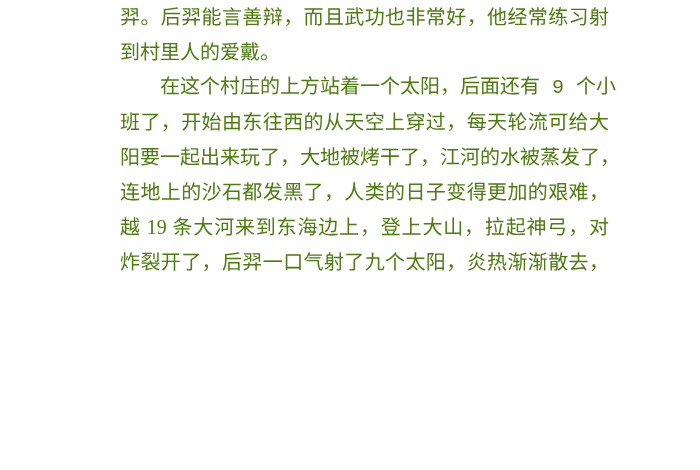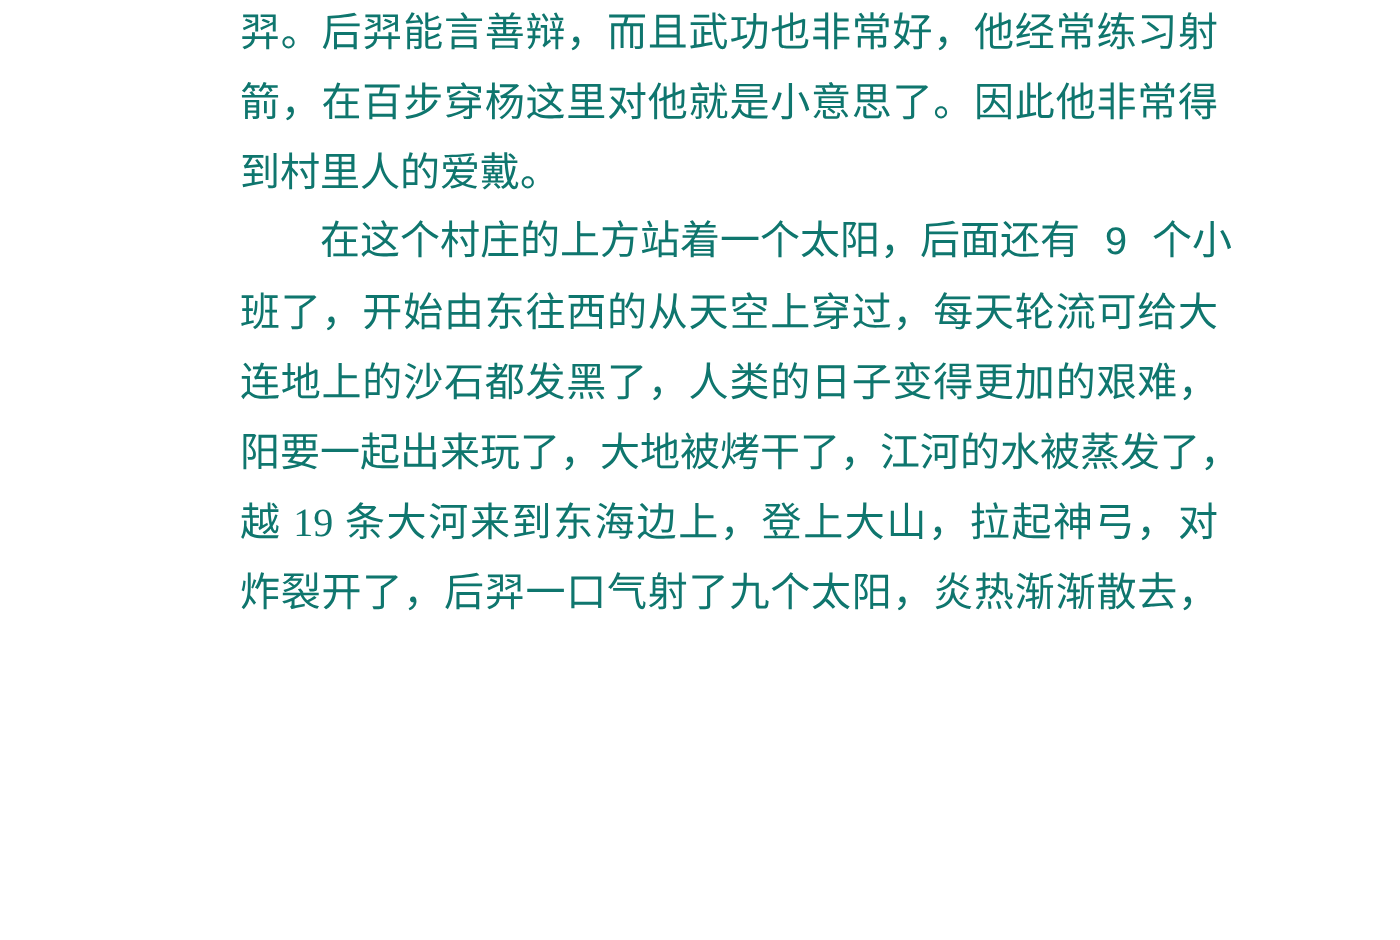--- a/index.html
+++ b/index.html
@@ -17,43 +17,42 @@
   .textblock {
     position: absolute;
     left: 120px;
     top: 0;
     width: 489px;
   }
   .line {
     height: 35px;
     line-height: 35px;
     font-size: 20px;
-    color: #0f766e;
+    color: #4d7c0f;
     font-family: "Liberation Serif", "DejaVu Serif", serif;
     text-align: justify;
     text-align-last: justify;
     white-space: nowrap;
   }
   .line.para-end {
     text-align-last: left;
     white-space: normal;
   }
   .line.indent {
     text-indent: 2em;
     font-family: Liberation Mono, monospace;
   }
 </style>
 </head>
 <body>
 
 <div class="page">
   <div class="textblock">
     <div class="line">羿。后羿能言善辩，而且武功也非常好，他经常练习射</div>
-    <div class="line">箭，在百步穿杨这里对他就是小意思了。因此他非常得</div>
     <div class="line para-end">到村里人的爱戴。</div>
     <div class="line indent">在这个村庄的上方站着一个太阳，后面还有 9 个小</div>
     <div class="line">班了，开始由东往西的从天空上穿过，每天轮流可给大</div>
+    <div class="line">阳要一起出来玩了，大地被烤干了，江河的水被蒸发了，</div>
     <div class="line">连地上的沙石都发黑了，人类的日子变得更加的艰难，</div>
-    <div class="line">阳要一起出来玩了，大地被烤干了，江河的水被蒸发了，</div>
     <div class="line">越 19 条大河来到东海边上，登上大山，拉起神弓，对</div>
     <div class="line">炸裂开了，后羿一口气射了九个太阳，炎热渐渐散去，</div>
   </div>
 </div>
 
 </body></html>

